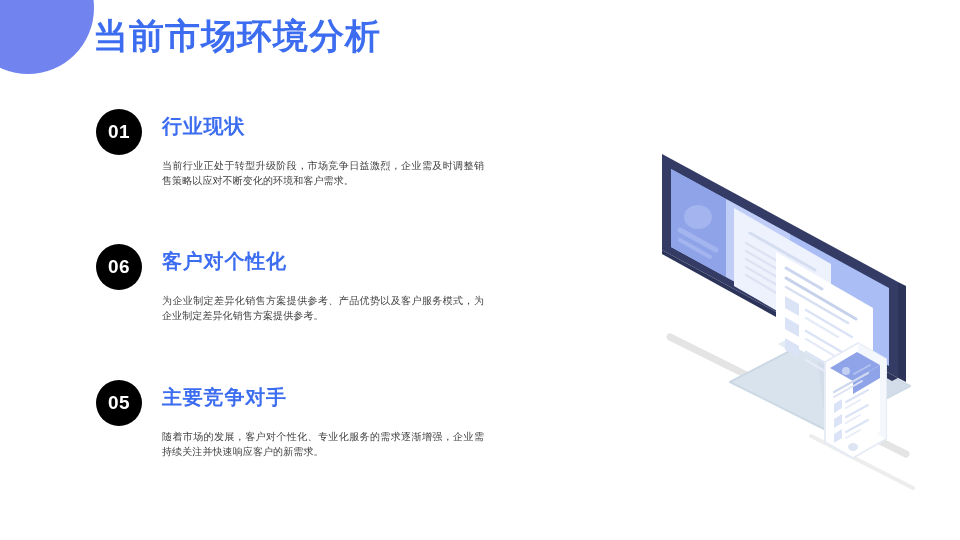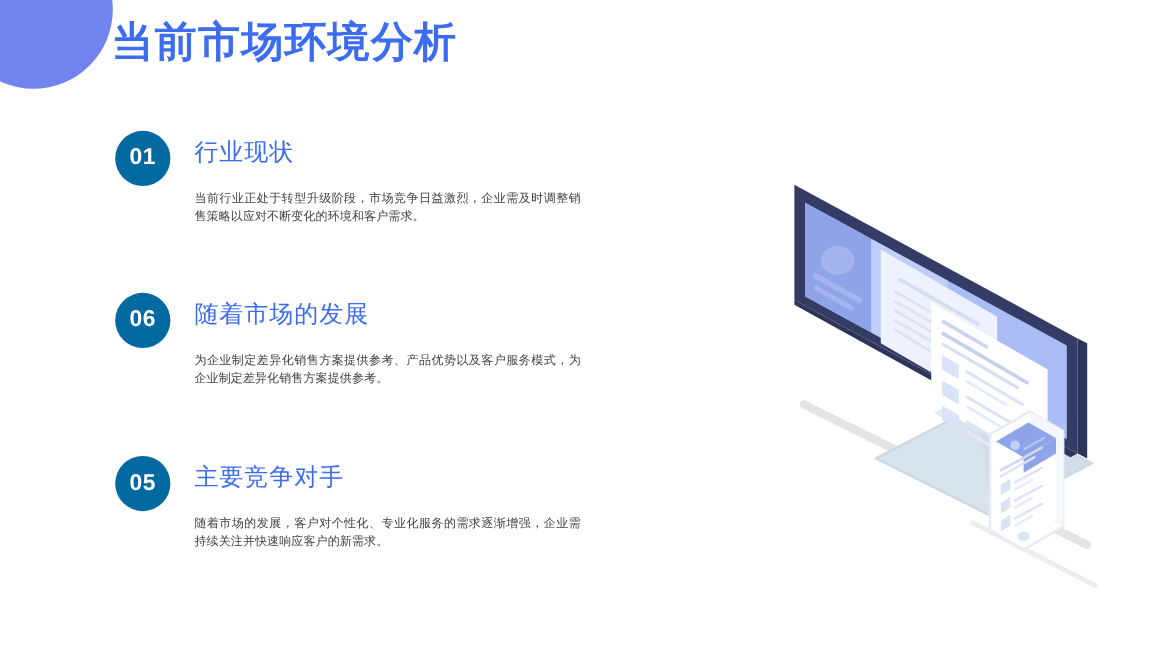--- a/index.html
+++ b/index.html
@@ -58,36 +58,36 @@
   .item-2 { top: 240px; }
   .item-3 { top: 376px; }
 
   .badge {
     position: absolute;
     left: 0;
     top: 4px;
     width: 46px;
     height: 46px;
     border-radius: 50%;
-    background: #0369a1;
+    background: #000000;
     color: #ffffff;
     font-size: 19px;
     font-weight: 600;
     letter-spacing: 0.5px;
     display: flex;
     align-items: center;
     justify-content: center;
   }
 
   .item-head {
     position: absolute;
     left: 66px;
     top: 8px;
     font-size: 20px;
-    font-weight: 400;
+    font-weight: 700;
     color: #3c6cf0;
     letter-spacing: 0.8px;
     white-space: nowrap;
   }
 
   .item-body {
     position: absolute;
     left: 66px;
     top: 54px;
     width: 322px;
@@ -118,21 +118,21 @@
   <div class="slide-title">当前市场环境分析</div>
 
   <div class="item item-1">
     <div class="badge">01</div>
     <div class="item-head">行业现状</div>
     <div class="item-body">当前行业正处于转型升级阶段，市场竞争日益激烈，企业需及时调整销售策略以应对不断变化的环境和客户需求。</div>
   </div>
 
   <div class="item item-2">
     <div class="badge">06</div>
-    <div class="item-head">随着市场的发展</div>
+    <div class="item-head">客户对个性化</div>
     <div class="item-body">为企业制定差异化销售方案提供参考、产品优势以及客户服务模式，为企业制定差异化销售方案提供参考。</div>
   </div>
 
   <div class="item item-3">
     <div class="badge">05</div>
     <div class="item-head">主要竞争对手</div>
     <div class="item-body">随着市场的发展，客户对个性化、专业化服务的需求逐渐增强，企业需持续关注并快速响应客户的新需求。</div>
   </div>
 
   <div class="illus">

